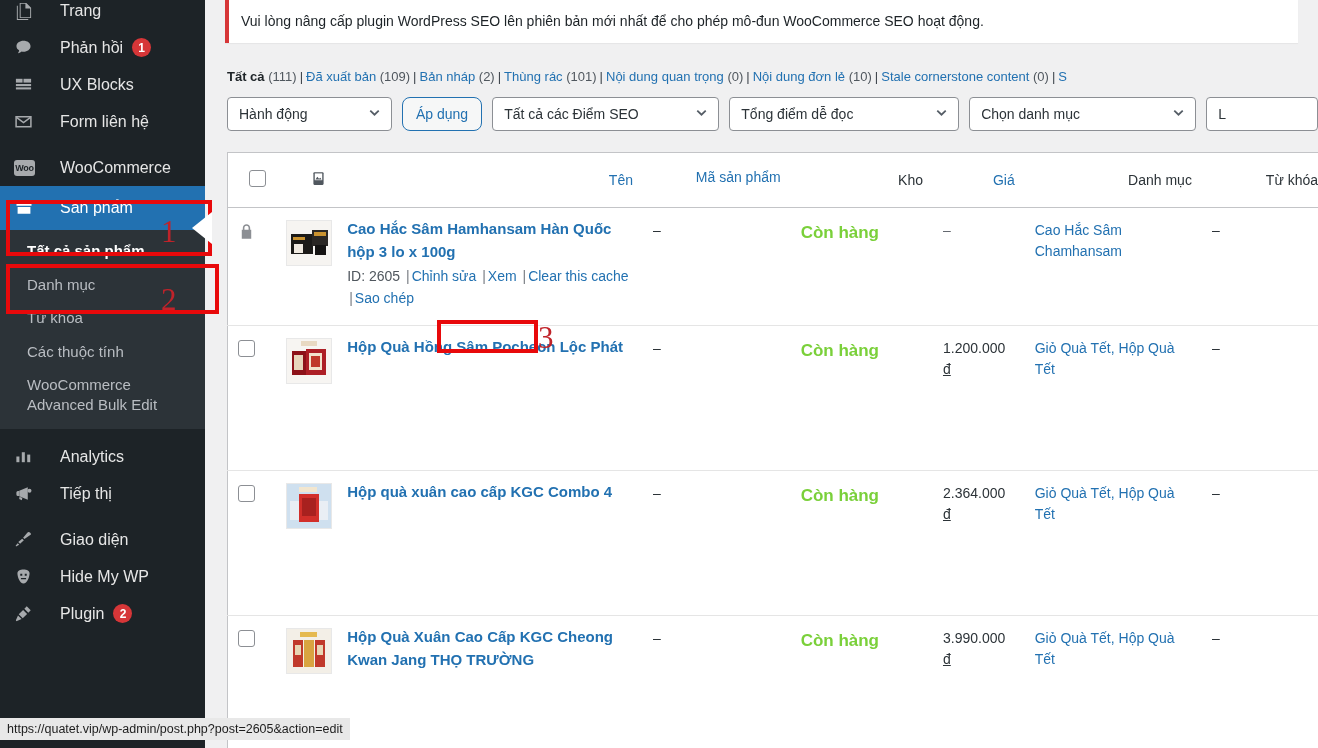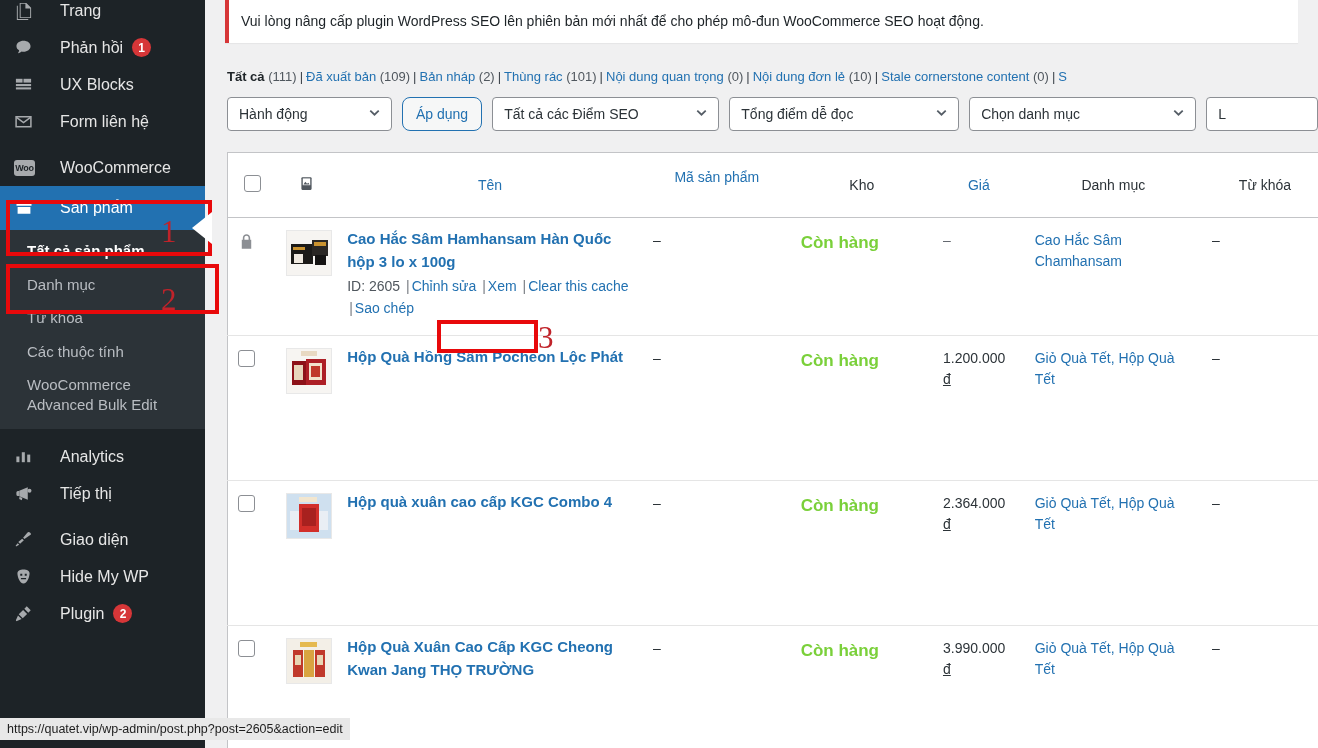--- a/index.html
+++ b/index.html
@@ -147,26 +147,26 @@
   #listtable {
     margin: 21px 0 0 22px;
     width: 1102px;
     background: #fff;
     border: 1px solid #c3c4c7;
     border-radius: 4px 4px 0 0;
     border-collapse: collapse;
     table-layout: fixed;
   }
   #listtable th {
-    text-align: center;
+    text-align: right;
     font-weight: 400;
     font-size: 14px;
     color: #2c3338;
     padding: 8px 10px;
-    height: 65px;
+    height: 55px;
     vertical-align: middle;
     border-bottom: 1px solid #c3c4c7;
   }
   #listtable th a { color: #2271b1; text-decoration: none; }
   #listtable td {
     padding: 10px 10px;
     font-size: 14px;
     color: #2c3338;
     vertical-align: top;
     border-top: 1px solid #e5e5e5;

